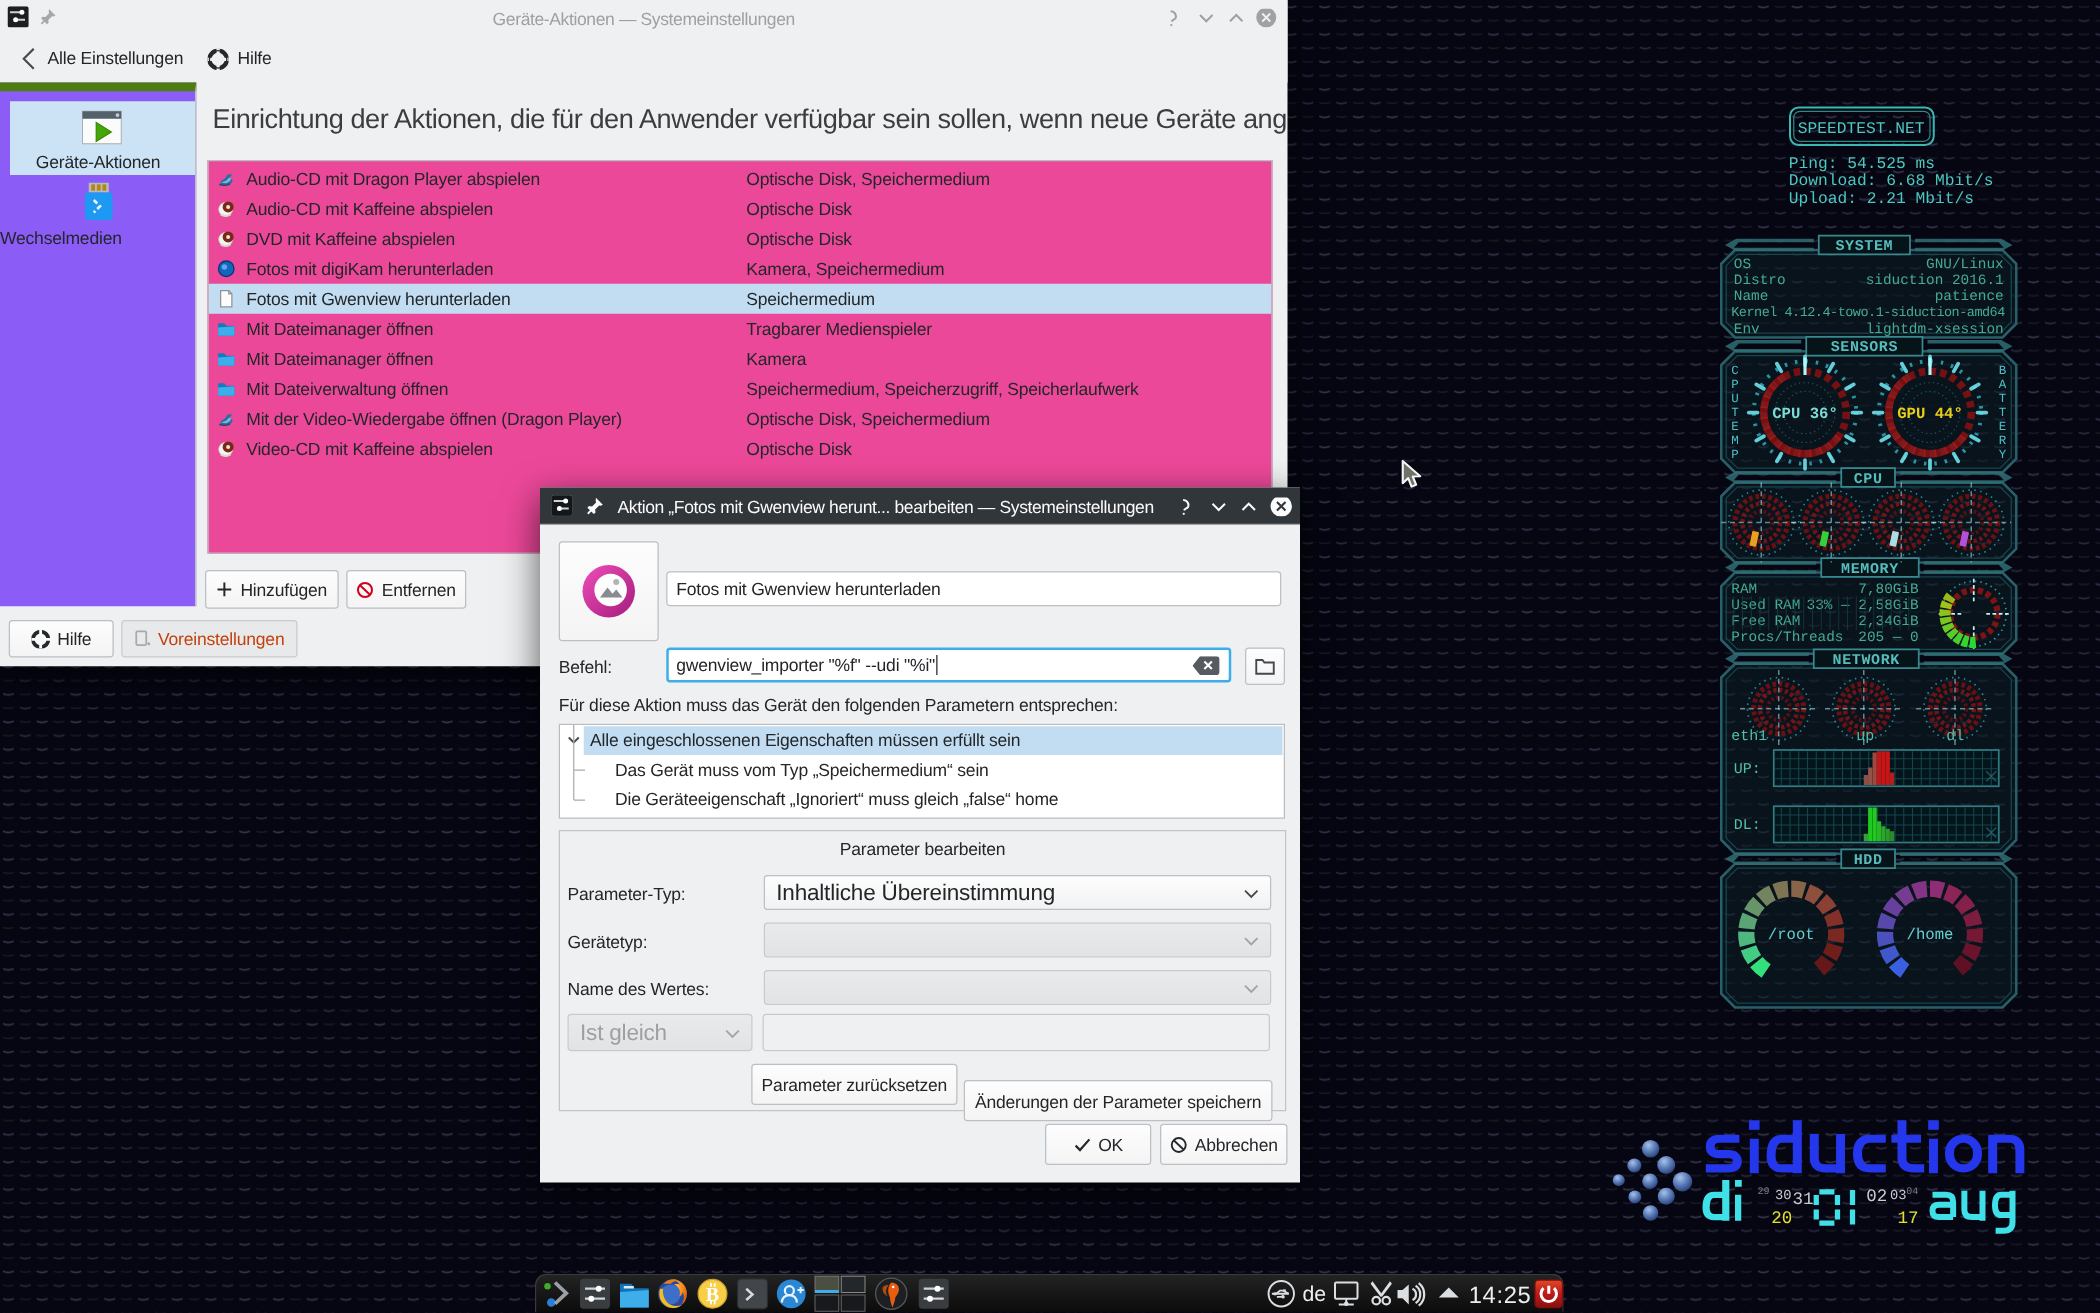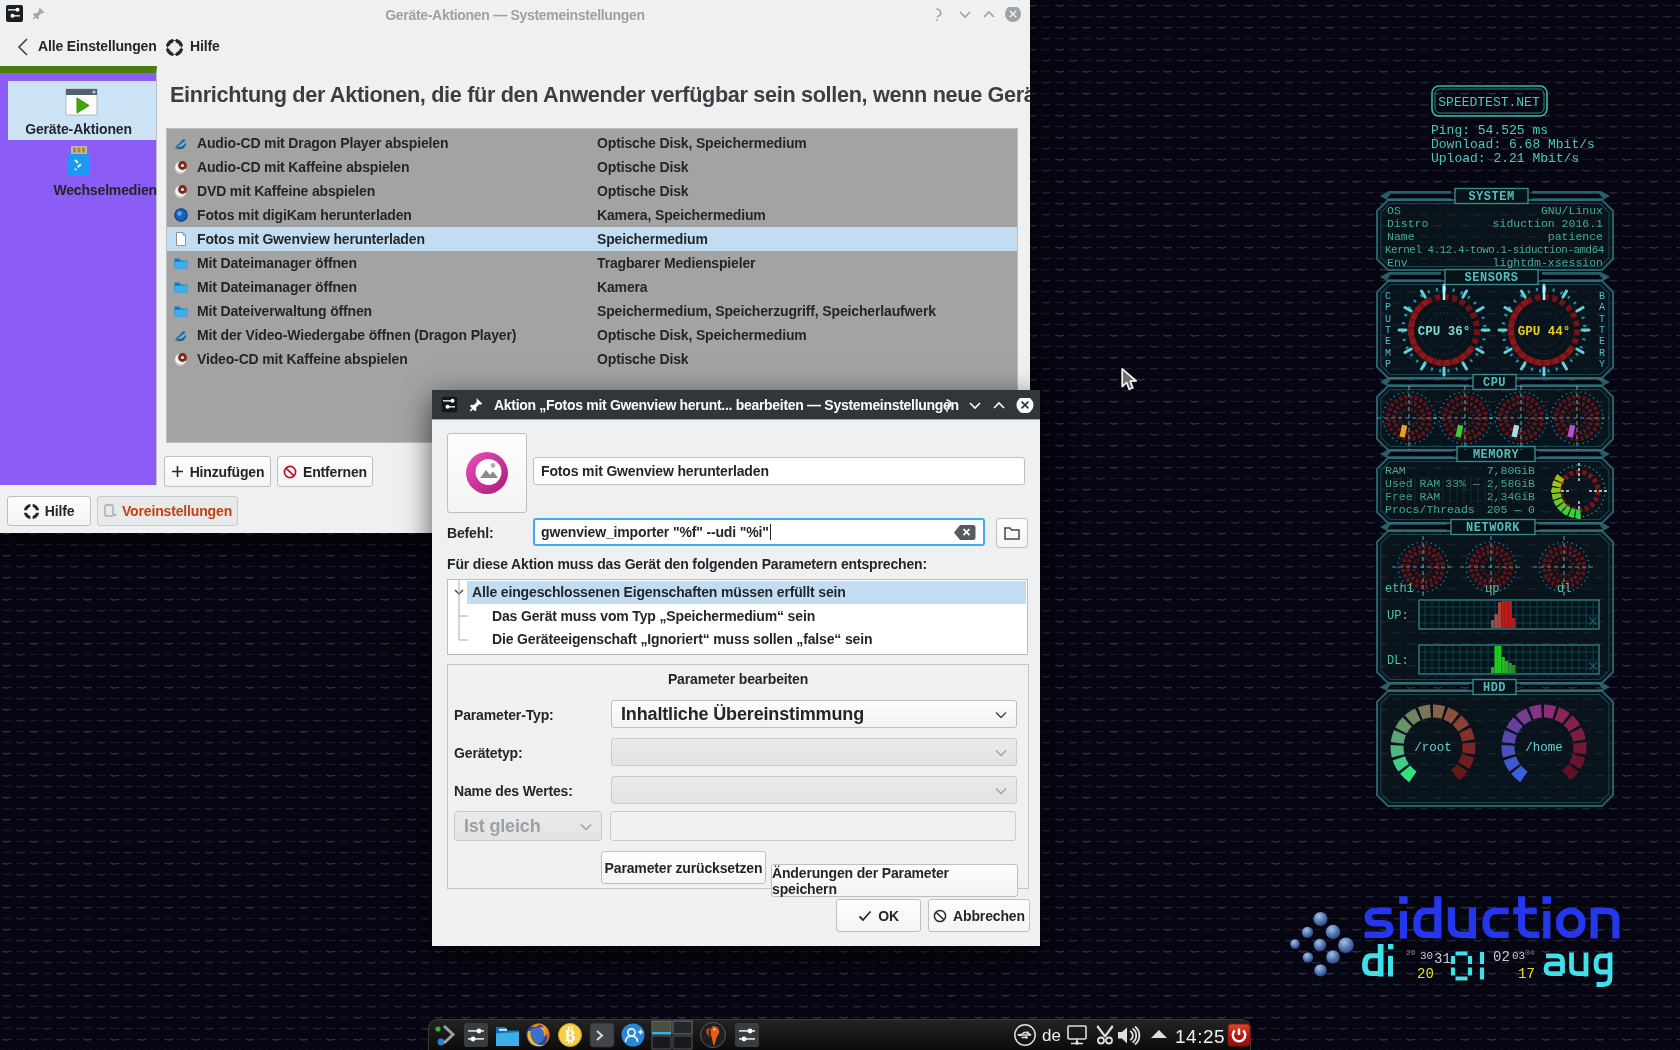--- a/index.html
+++ b/index.html
@@ -1,20 +1,20 @@
 <!DOCTYPE html>
 <html><head>
 <meta charset="utf-8">
 <style>
   html,body{margin:0;padding:0;}
   body{width:1680px;height:1050px;overflow:hidden;position:relative;
        background:#050510;font-family:"Liberation Sans",sans-serif;}
   .abs{position:absolute;}
   
-  .win{position:absolute;background:#eff0f1;box-shadow:0 8px 28px rgba(0,0,0,0.65);font-weight:bold;}
+  .win{position:absolute;background:#eff0f1;box-shadow:0 8px 28px rgba(0,0,0,0.65);}
   .btn{position:absolute;background:linear-gradient(#fdfdfd,#f4f4f5);border:1px solid #bcc0c4;
        border-radius:3px;color:#232629;font-size:14px;letter-spacing:-0.15px;display:flex;align-items:center;justify-content:center;}
   .btn.dis{background:#e8e9ea;color:#c2410c;border-color:#c8cbce;}
   .field{position:absolute;background:#fff;border:1px solid #bcc0c4;border-radius:3px;
         color:#232629;font-size:14px;letter-spacing:-0.15px;display:flex;align-items:center;padding:0 7px;box-sizing:border-box;}
   .combo{position:absolute;background:linear-gradient(#fdfdfd,#f1f2f3);border:1px solid #bcc0c4;border-radius:3px;
         color:#232629;font-size:18px;letter-spacing:-0.15px;display:flex;align-items:center;padding:0 9px;box-sizing:border-box;}
   .combo.dis{background:linear-gradient(#e9eaeb,#e2e3e4);color:#9da0a3;border-color:#c8cbce;}
   .lbl{position:absolute;color:#232629;font-size:14px;letter-spacing:-0.15px;white-space:nowrap;}
   .row{position:relative;height:24px;display:flex;align-items:center;white-space:nowrap;}
@@ -513,26 +513,26 @@
     </svg>
     <div class="abs" style="left:0px;top:48px;width:157px;text-align:center;font-size:14px;letter-spacing:-0.15px;color:#232629;">Geräte-Aktionen</div>
     <svg class="abs" style="left:66px;top:73px" width="26" height="32" viewBox="0 0 26 32">
       <rect x="5" y="0" width="16" height="8" fill="#b5bcc1"></rect>
       <rect x="7" y="1.5" width="3" height="5" fill="#b8860b"></rect>
       <rect x="11.5" y="1.5" width="3" height="5" fill="#b8860b"></rect>
       <rect x="16" y="1.5" width="3" height="5" fill="#b8860b"></rect>
       <rect x="2" y="8" width="22" height="22" rx="2.5" fill="#1d99f3"></rect>
       <path d="M9 14 l5 5 l-5 5" stroke="#e8f4fd" stroke-width="2.2" fill="none" stroke-dasharray="4 2.2"></path>
     </svg>
-    <div class="abs" style="left:0px;top:109px;width:157px;text-align:right;font-size:14px;letter-spacing:-0.15px;color:#232629;">Wechselmedien</div>
+    <div class="abs" style="left:0px;top:109px;width:157px;text-align:left;font-size:14px;letter-spacing:-0.15px;color:#232629;">Wechselmedien</div>
   </div>
 
   <div class="abs" style="left:170px;top:82px;width:860px;height:28px;overflow:hidden;font-size:21.7px;letter-spacing:-0.35px;color:#3b3e41;white-space:nowrap;">Einrichtung der Aktionen, die für den Anwender verfügbar sein sollen, wenn neue Geräte angeschlossen werden:</div>
 
-  <div class="abs" style="left:166px;top:128px;width:852px;height:315px;background:#a3a3a3;border:1px solid #b9bdc1;box-sizing:border-box;font-size:14px;letter-spacing:-0.15px;color:#232629;">
+  <div class="abs" style="left:166px;top:128px;width:852px;height:315px;background:#ec4899;border:1px solid #b9bdc1;box-sizing:border-box;font-size:14px;letter-spacing:-0.15px;color:#232629;">
     <div class="row">
         <svg width="16" height="16">
           <use href="#ic-dragon"></use>
         </svg>
         <span class="t1">Audio-CD mit Dragon Player abspielen</span>
         <span class="t2">Optische Disk, Speichermedium</span>
       </div>
     <div class="row">
         <svg width="16" height="16">
           <use href="#ic-kaffeine"></use>
@@ -717,21 +717,21 @@
   <div class="abs" style="left:15px;top:189px;width:581px;height:76px;background:#fff;border:1px solid #b9bdc1;box-sizing:border-box;font-size:14px;letter-spacing:-0.15px;color:#232629;">
     <div class="abs" style="left:19px;top:1px;width:559px;height:23px;background:#c2ddf2;"></div>
     <svg class="abs" style="left:6px;top:8px" width="10" height="8" viewBox="0 0 10 8">
         <path d="M1 2 l4 4 l4 -4" stroke="#45494d" stroke-width="1.5" fill="none"></path>
       </svg>
     <div class="abs" style="left:24px;top:4px;">Alle eingeschlossenen Eigenschaften müssen erfüllt sein</div>
     <svg class="abs" style="left:10px;top:0" width="40" height="76">
       <path d="M1 0 V60 M1 36 H10 M1 60 H10" stroke="#a8acb0" stroke-width="1" fill="none"></path>
     </svg>
     <div class="abs" style="left:44px;top:28px;">Das Gerät muss vom Typ „Speichermedium“ sein</div>
-    <div class="abs" style="left:44px;top:51px;">Die Geräteeigenschaft „Ignoriert“ muss sollen „false“ sein</div>
+    <div class="abs" style="left:44px;top:51px;">Die Geräteeigenschaft „Ignoriert“ muss gleich „false“ home</div>
   </div>
 
   <div class="abs" style="left:15px;top:274px;width:582px;height:225px;border:1px solid #c1c5c9;box-sizing:border-box;"></div>
   <div class="abs" style="left:15px;top:281px;width:582px;text-align:center;font-size:14px;letter-spacing:-0.15px;color:#232629;">Parameter bearbeiten</div>
   <div class="lbl" style="left:22px;top:317px;">Parameter-Typ:</div>
   <div class="combo" style="left:179px;top:310px;width:406px;height:28px;">Inhaltliche Übereinstimmung
     <svg class="abs" style="right:9px;top:10px" width="12" height="8" viewBox="0 0 12 8">
         <path d="M1 1.5 l5 5 l5 -5" stroke="#45494d" stroke-width="1.5" fill="none"></path>
       </svg>
   </div>

